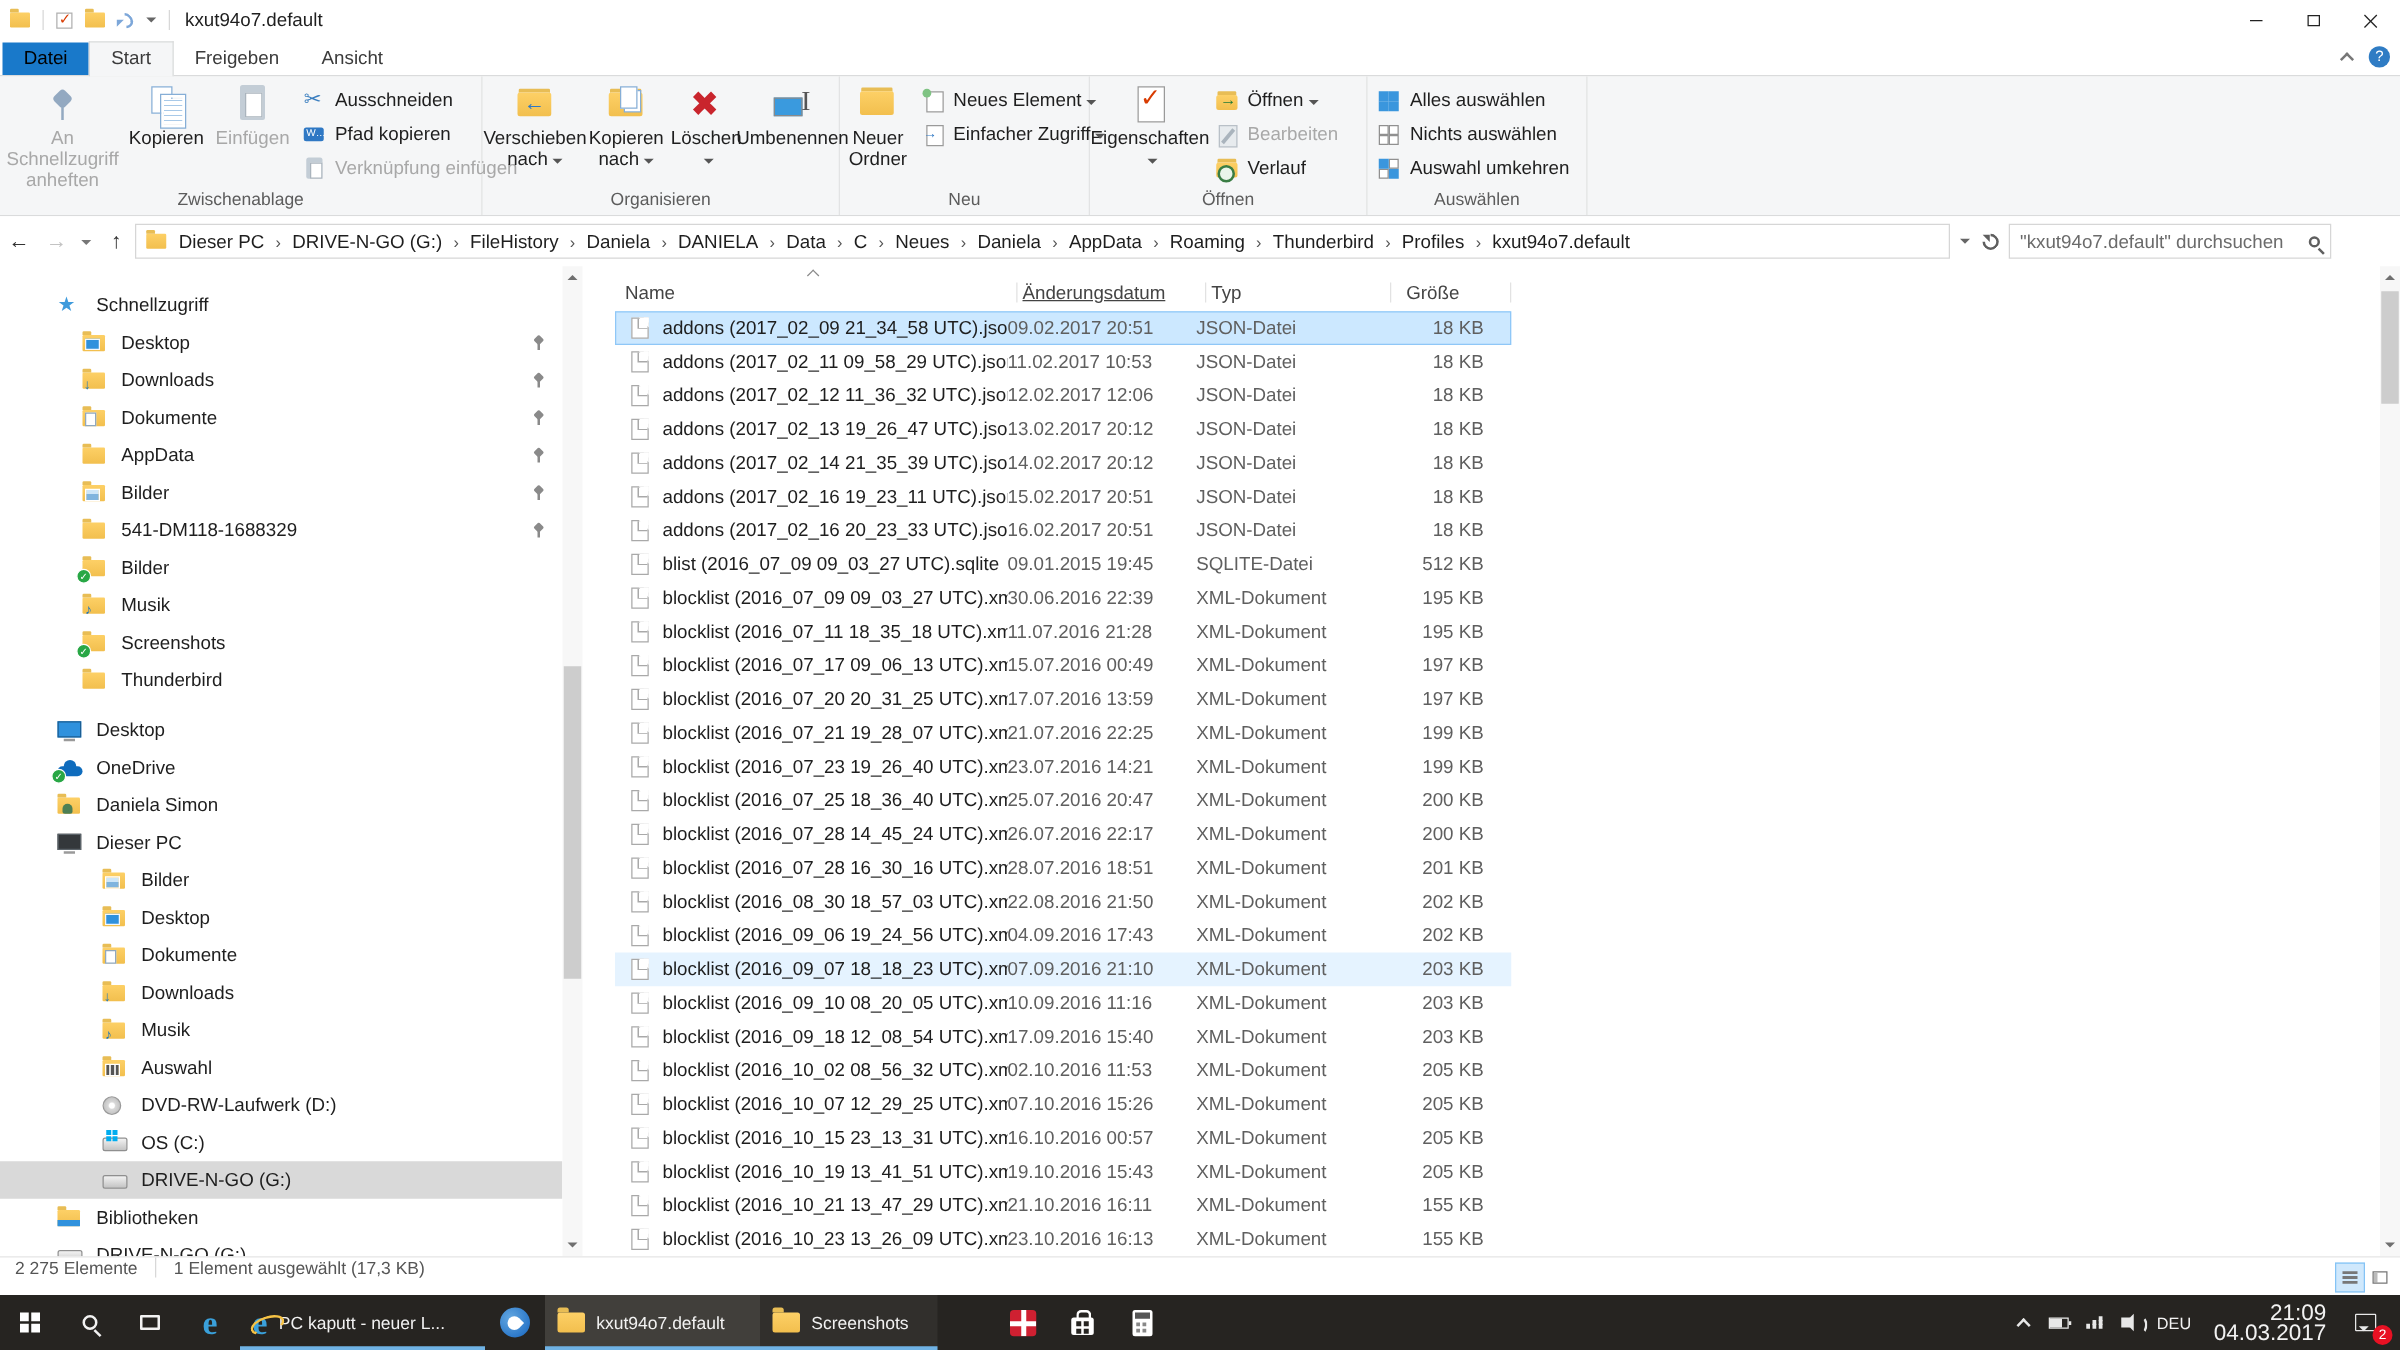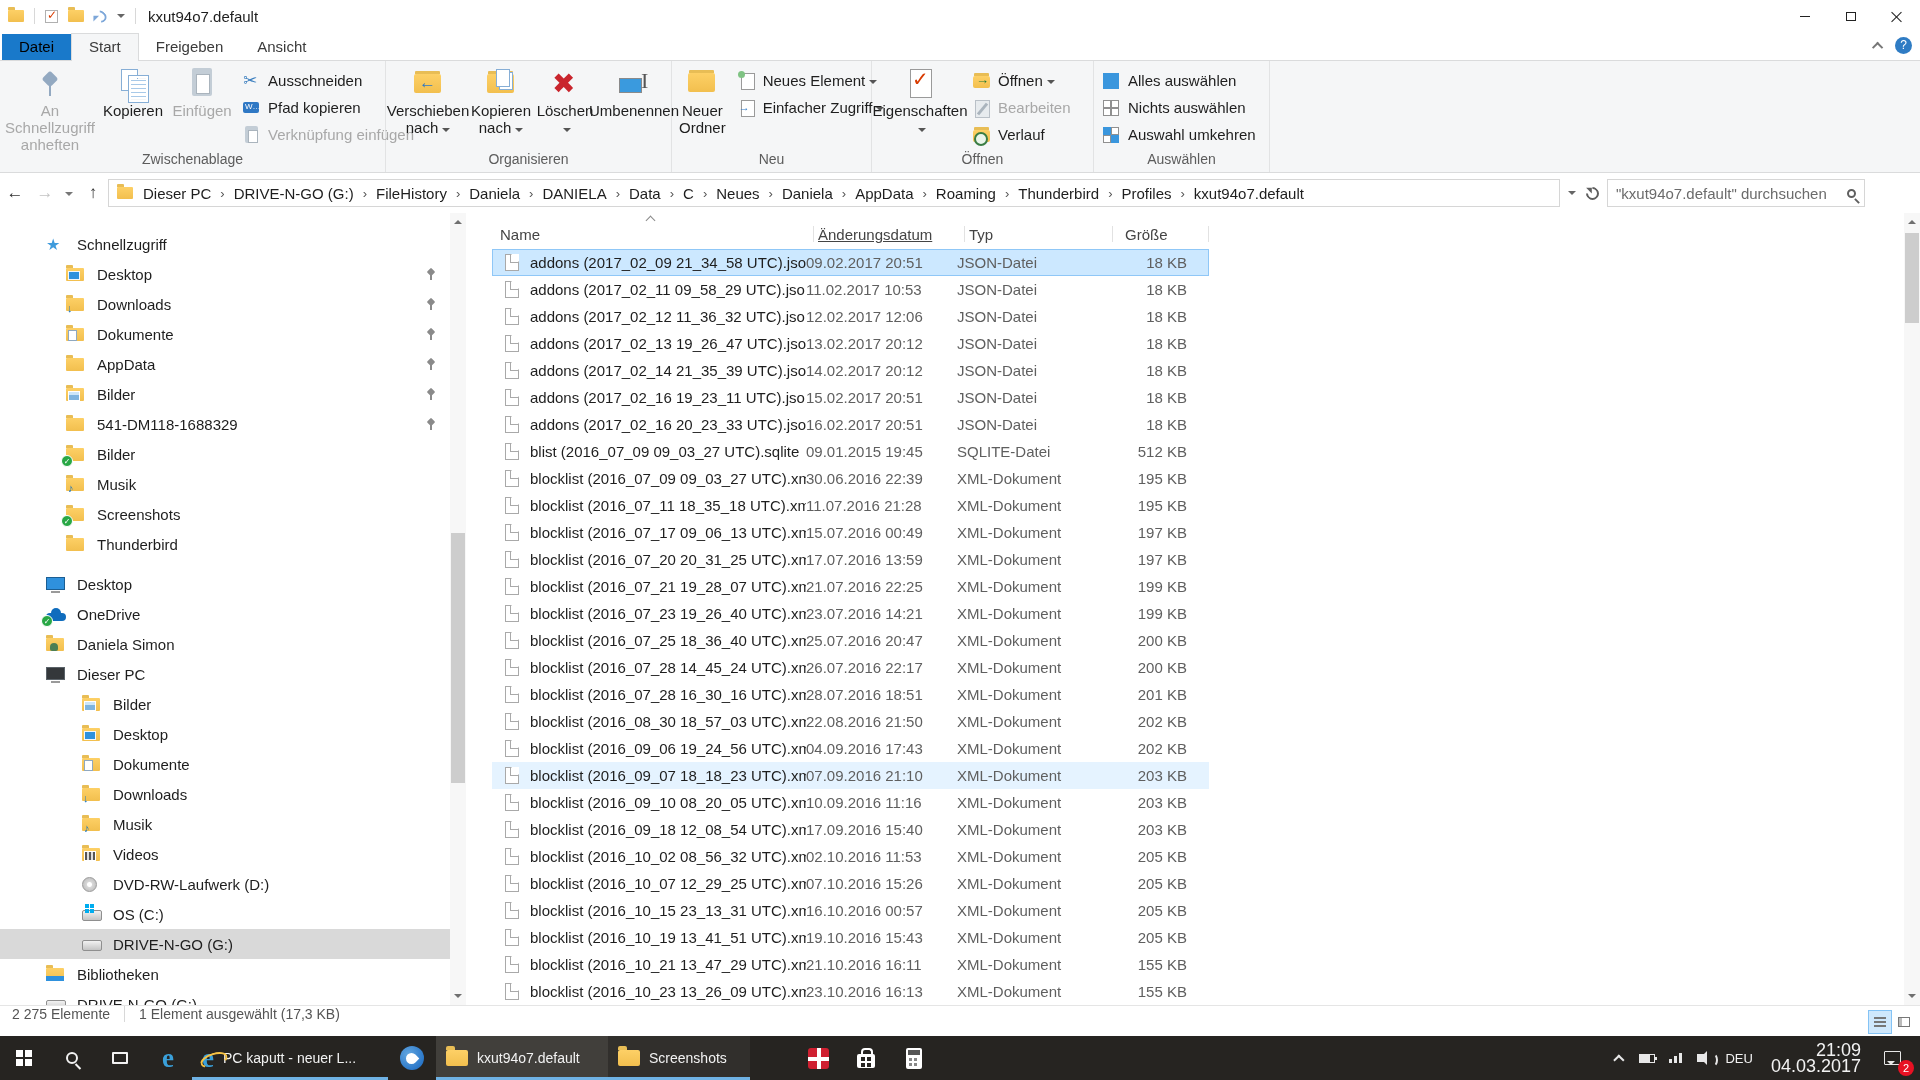--- a/index.html
+++ b/index.html
@@ -652,21 +652,21 @@
 
           </span>
           <span class="side-label">Musik</span>
 
         </div>
         <div class="side-item lvl2">
           <span class="ico-wrap">
             <span class="ico ico-folder-video"></span>
 
           </span>
-          <span class="side-label">Videos</span>
+          <span class="side-label">Auswahl</span>
 
         </div>
         <div class="side-item lvl2">
           <span class="ico-wrap">
             <span class="ico ico-dvd"></span>
 
           </span>
           <span class="side-label">DVD-RW-Laufwerk (D:)</span>
 
         </div>

